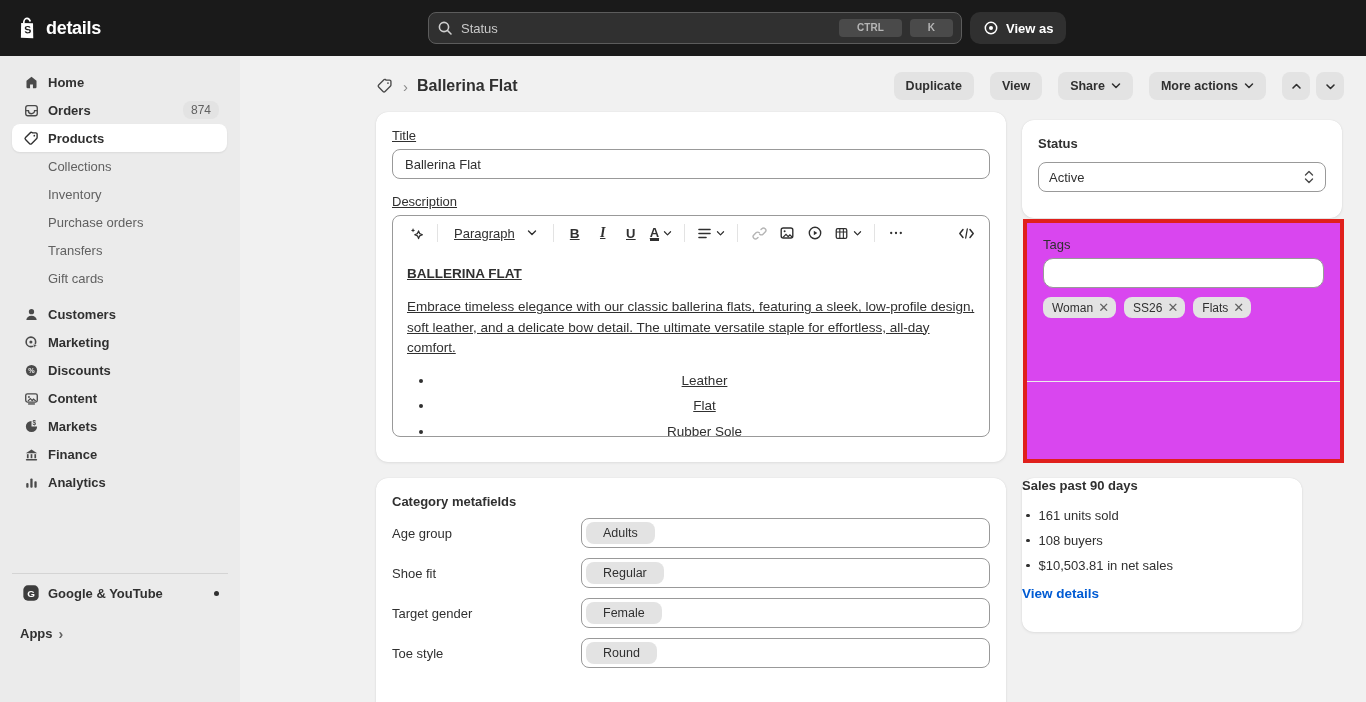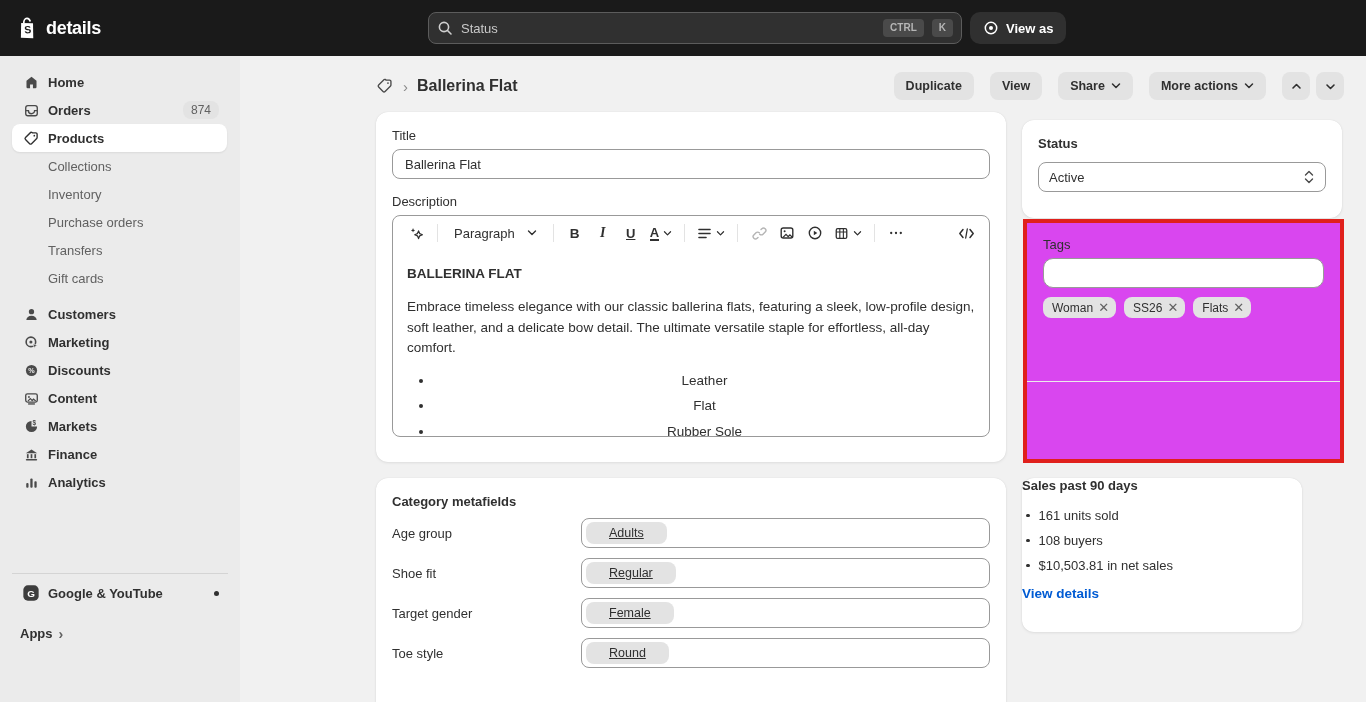--- a/index.html
+++ b/index.html
@@ -12,21 +12,21 @@
        background:var(--content-bg);font-family:"Liberation Sans",sans-serif;color:#303030;}
   svg{display:block}
 
   
   .topbar{position:absolute;inset:0 0 auto 0;height:56px;background:var(--topbar-bg);}
   .brand{position:absolute;left:16px;top:0;height:56px;display:flex;align-items:center;gap:7px;}
   .brand-word{color:#fff;font-size:18px;font-weight:700;letter-spacing:-.3px;}
   .searchbar{position:absolute;left:428px;top:12px;width:534px;height:32px;background:#303030;
              border:1px solid #5c5c5c;border-radius:8px;display:flex;align-items:center;gap:8px;padding:0 8px;}
   .search-text{color:#c9c9c9;font-size:13px;flex:1;}
-  .kbd{background:#4a4a4a;color:#b5b5b5;font-size:10px;font-weight:700;border-radius:4px;padding:4px 7px;line-height:1;}
+  .kbd{background:#4a4a4a;color:#b5b5b5;font-size:10px;font-weight:700;border-radius:4px;padding:4px 18px;line-height:1;}
   .viewas{position:absolute;left:970px;top:12px;height:32px;background:#303030;border-radius:10px;
           display:flex;align-items:center;gap:7px;padding:0 13px;color:#fff;font-size:13px;font-weight:600;}
 
   
   .sidebar{position:absolute;top:56px;left:0;bottom:0;width:240px;background:var(--sidebar-bg);padding-top:12px;}
   .nav-item{height:28px;margin:0 13px 0 12px;border-radius:8px;display:flex;align-items:center;
             gap:8px;padding:0 8px 0 10px;font-size:13px;font-weight:600;color:#303030;cursor:default;}
   .nav-item.active{background:#fff;box-shadow:0 1px 2px rgba(0,0,0,.08);}
   .nav-sub{height:28px;margin:0 13px 0 12px;display:flex;align-items:center;border-radius:8px;
            padding-left:36px;font-size:13px;font-weight:500;color:#616161;}
@@ -49,21 +49,21 @@
   .crumb-sep{color:#8a8a8a;font-size:15px;line-height:1;}
   .page-title{font-size:16px;font-weight:700;color:#303030;}
   .header-actions{margin-left:auto;display:flex;align-items:center;gap:16px;}
   .btn{background:#e3e3e3;border:none;border-radius:8px;height:28px;padding:0 12px;display:inline-flex;
        align-items:center;gap:6px;font-size:12.5px;font-weight:600;color:#303030;font-family:inherit;}
   .pager{display:flex;gap:6px;}
   .btn-sq{width:28px;padding:0;justify-content:center;}
 
   .card{position:absolute;background:var(--card-bg);border-radius:12px;
         box-shadow:0 1px 3px rgba(26,26,26,.08),0 0 1px rgba(26,26,26,.12);}
-  #card-product{left:136px;top:56px;width:630px;height:350px;padding:16px;}
+  #card-product{left:136px;top:56px;width:630px;height:350px;padding:16px;text-decoration:underline;}
   #card-metafields{left:136px;top:422px;width:630px;height:262px;padding:16px;}
   #card-status{left:782px;top:64px;width:320px;height:98px;padding:16px;}
   #card-sales{left:782px;top:422px;width:280px;height:154px;}
 
   .field-label{font-size:13px;color:#303030;line-height:15px;}
   .bold-label{font-size:13px;font-weight:700;color:#303030;line-height:16px;}
   .text-input{width:100%;height:30px;border:1px solid #999;border-radius:8px;background:#fff;
               padding:0 12px;font-size:13px;color:#303030;font-family:inherit;outline:none;}
   .mt6{margin-top:6px}.mt15{margin-top:15px}
 
@@ -84,21 +84,21 @@
   .ed-body{margin-top:13px;}
   .ed-list{margin:13px 0 0;padding-left:27px;text-align:center;}
   .ed-list li{margin-bottom:5px;}
 
   
   .mf-title{margin-bottom:8px;}
   .mf-row{display:flex;align-items:center;margin-bottom:10px;}
   .mf-label{width:189px;font-size:13px;color:#303030;flex:none;}
   .mf-input{flex:1;height:30px;border:1px solid #999;border-radius:8px;background:#fff;
             display:flex;align-items:center;padding:0 4px;}
-  .pill{background:var(--pill-bg);border-radius:8px;padding:5px 23px;font-size:12.5px;color:#303030;line-height:1;text-decoration:underline;}
+  .pill{background:var(--pill-bg);border-radius:8px;padding:5px 17px;font-size:12.5px;color:#303030;line-height:1;}
 
   
   .select{margin-top:10px;height:30px;border:1px solid #999;border-radius:8px;display:flex;
           align-items:center;justify-content:space-between;padding:0 10px;font-size:13px;background:#fff;gap:8px;}
 
   
   .annotation{position:absolute;left:783px;top:163px;width:321px;height:244px;
               border:4px solid var(--annotation-red);background:#d946ef;}
   .tags-section{height:158px;padding:14px 16px 0;}
   .tags-input{margin-top:6px;border-radius:10px;}

